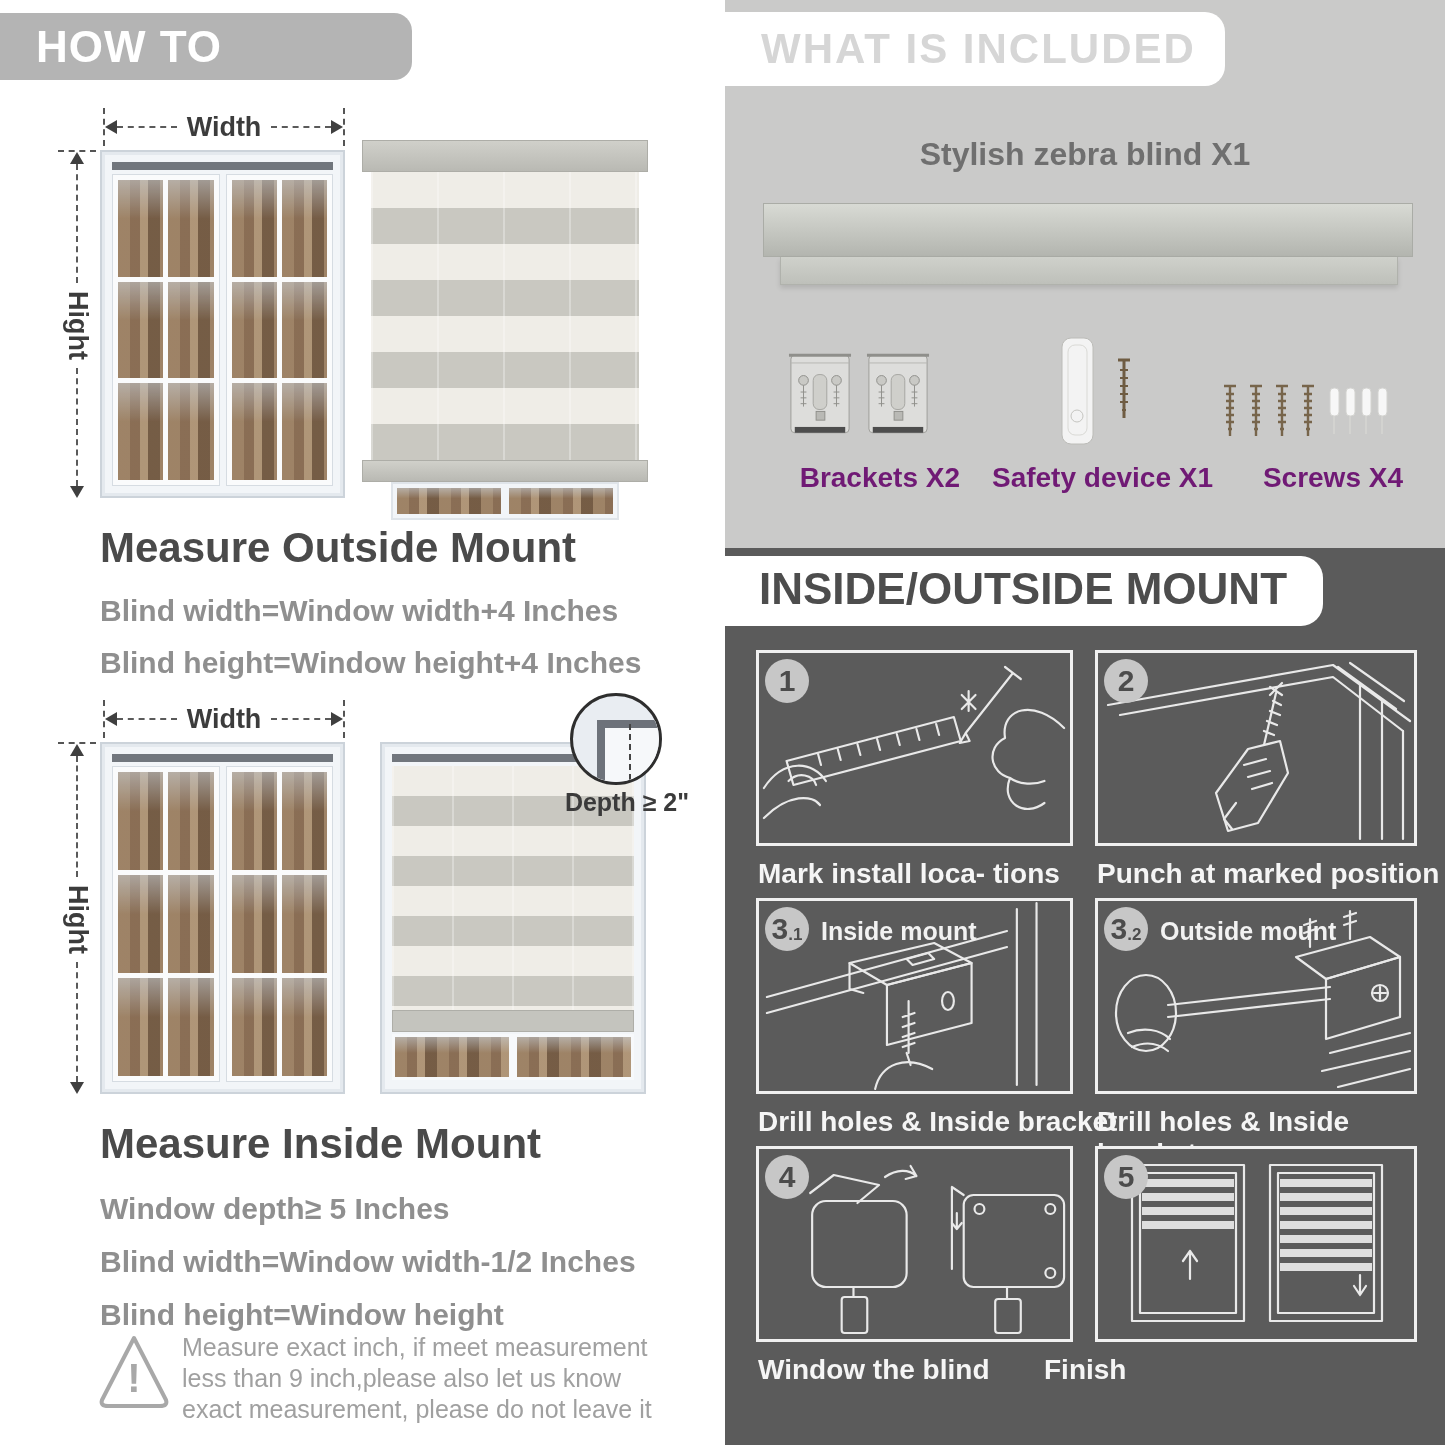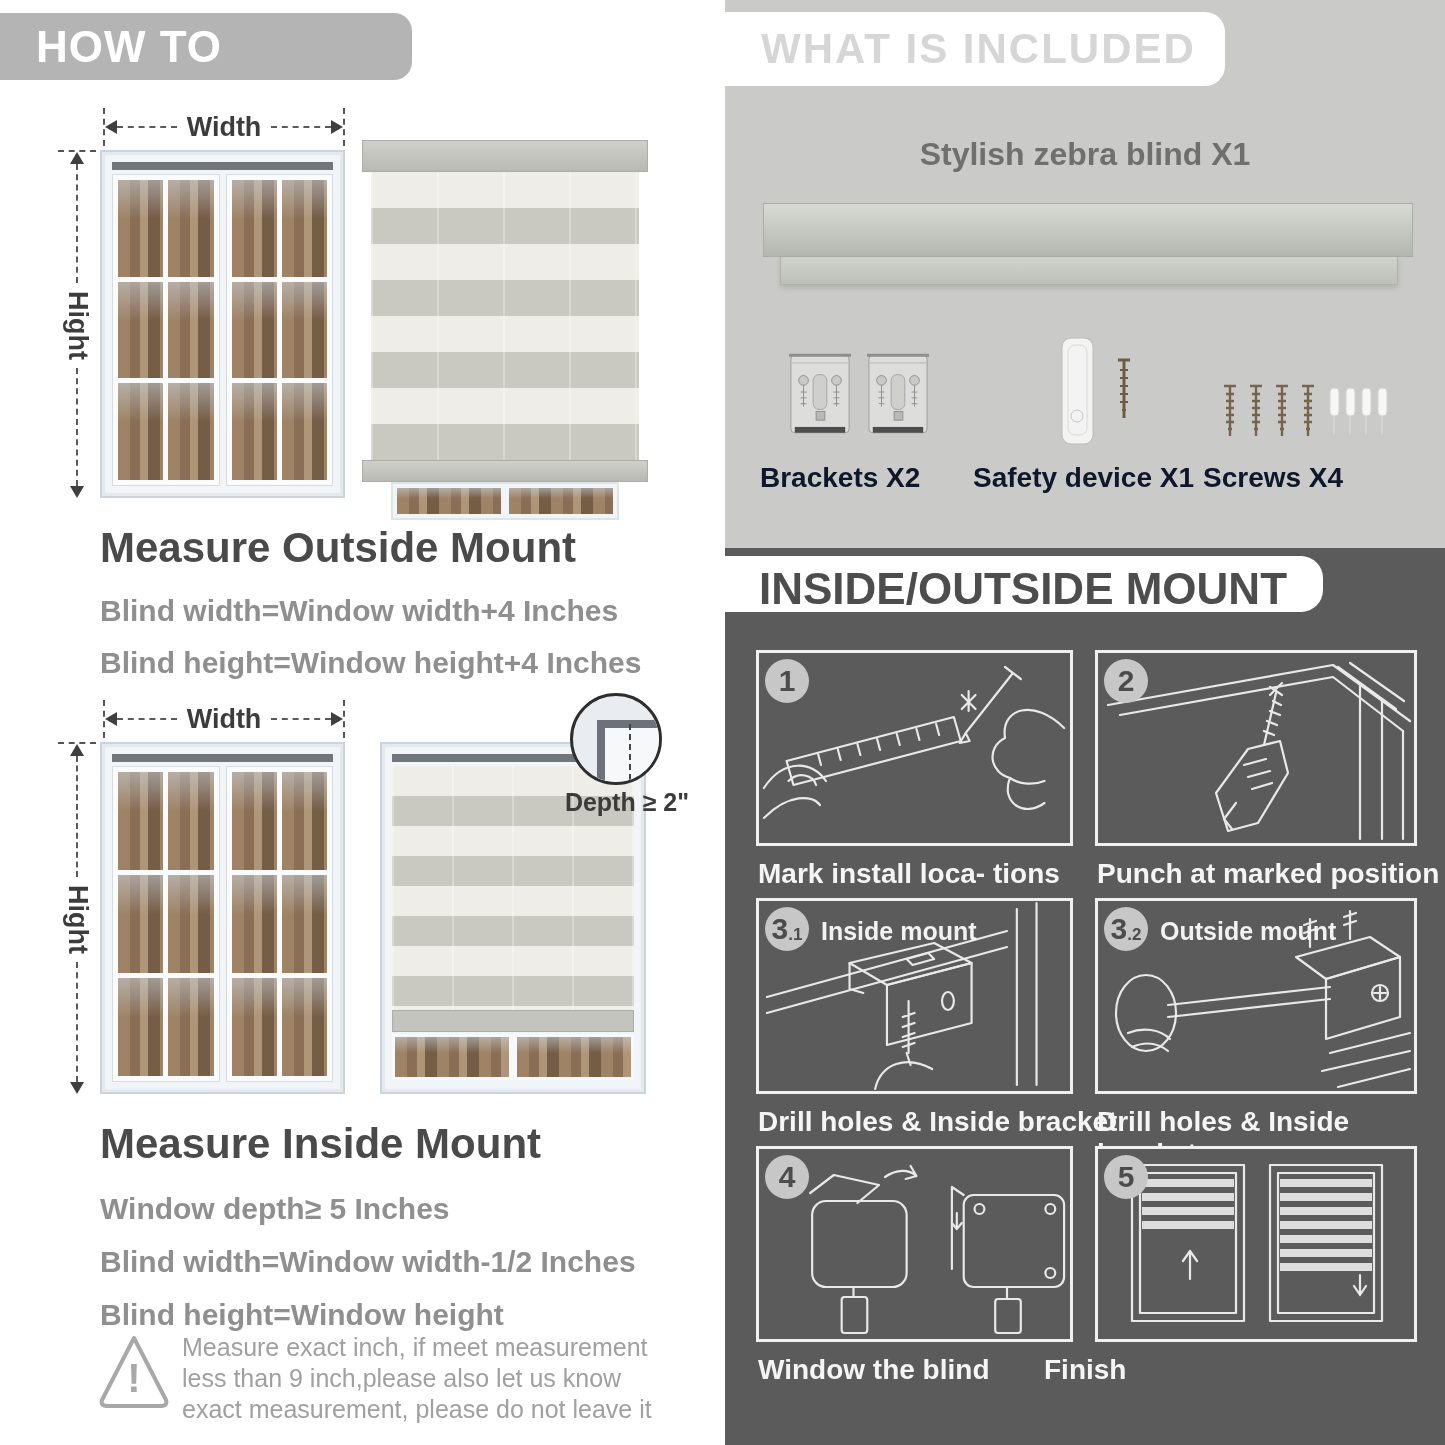--- a/index.html
+++ b/index.html
@@ -57,24 +57,24 @@
   .warntext{position:absolute;left:182px;top:1332px;width:490px;font-size:25px;
        line-height:31px;color:#a0a0a0;}
 
   
   .rpanel{position:absolute;left:725px;top:0;width:720px;height:548px;background:#cacac9;}
   .rheader{position:absolute;left:725px;top:12px;width:500px;height:74px;background:#fff;
        border-radius:0 20px 20px 0;color:#d6d6d6;font-size:42px;font-weight:bold;
        line-height:74px;padding-left:36px;box-sizing:border-box;letter-spacing:2px;}
   .blindlbl{position:absolute;left:885px;top:136px;width:400px;text-align:center;
        font-size:32px;font-weight:bold;color:#6f6f6f;}
-  .complbl{position:absolute;top:462px;text-align:left;font-size:28px;font-weight:bold;color:#0f172a;}
+  .complbl{position:absolute;top:462px;text-align:right;font-size:28px;font-weight:bold;color:#701a75;}
 
   .dark{position:absolute;left:725px;top:548px;width:720px;height:897px;background:#5b5b5b;}
-  .mheader{position:absolute;left:725px;top:556px;width:598px;height:56px;background:#fff;
+  .mheader{position:absolute;left:725px;top:556px;width:598px;height:70px;background:#fff;
        border-radius:0 22px 22px 0;color:#4d4d4d;font-size:44px;font-weight:bold;
        line-height:66px;padding-left:34px;box-sizing:border-box;}
 
   .panel{position:absolute;height:196px;border:3px solid #f0f0f0;box-sizing:border-box;background:#5b5b5b;}
   .panel svg{display:block;width:100%;height:100%;}
   .badge{position:absolute;left:6px;top:6px;min-width:44px;height:44px;border-radius:50%;
        background:#c7c7c7;color:#4c4c4c;display:flex;align-items:center;justify-content:center;
        font-weight:bold;font-size:30px;padding:0 4px;box-sizing:border-box;}
   .badge .sub{font-size:17px;align-self:flex-end;margin-bottom:6px;}
   .ptitle{position:absolute;left:62px;top:16px;color:#f2f2f2;font-size:25px;font-weight:bold;}

